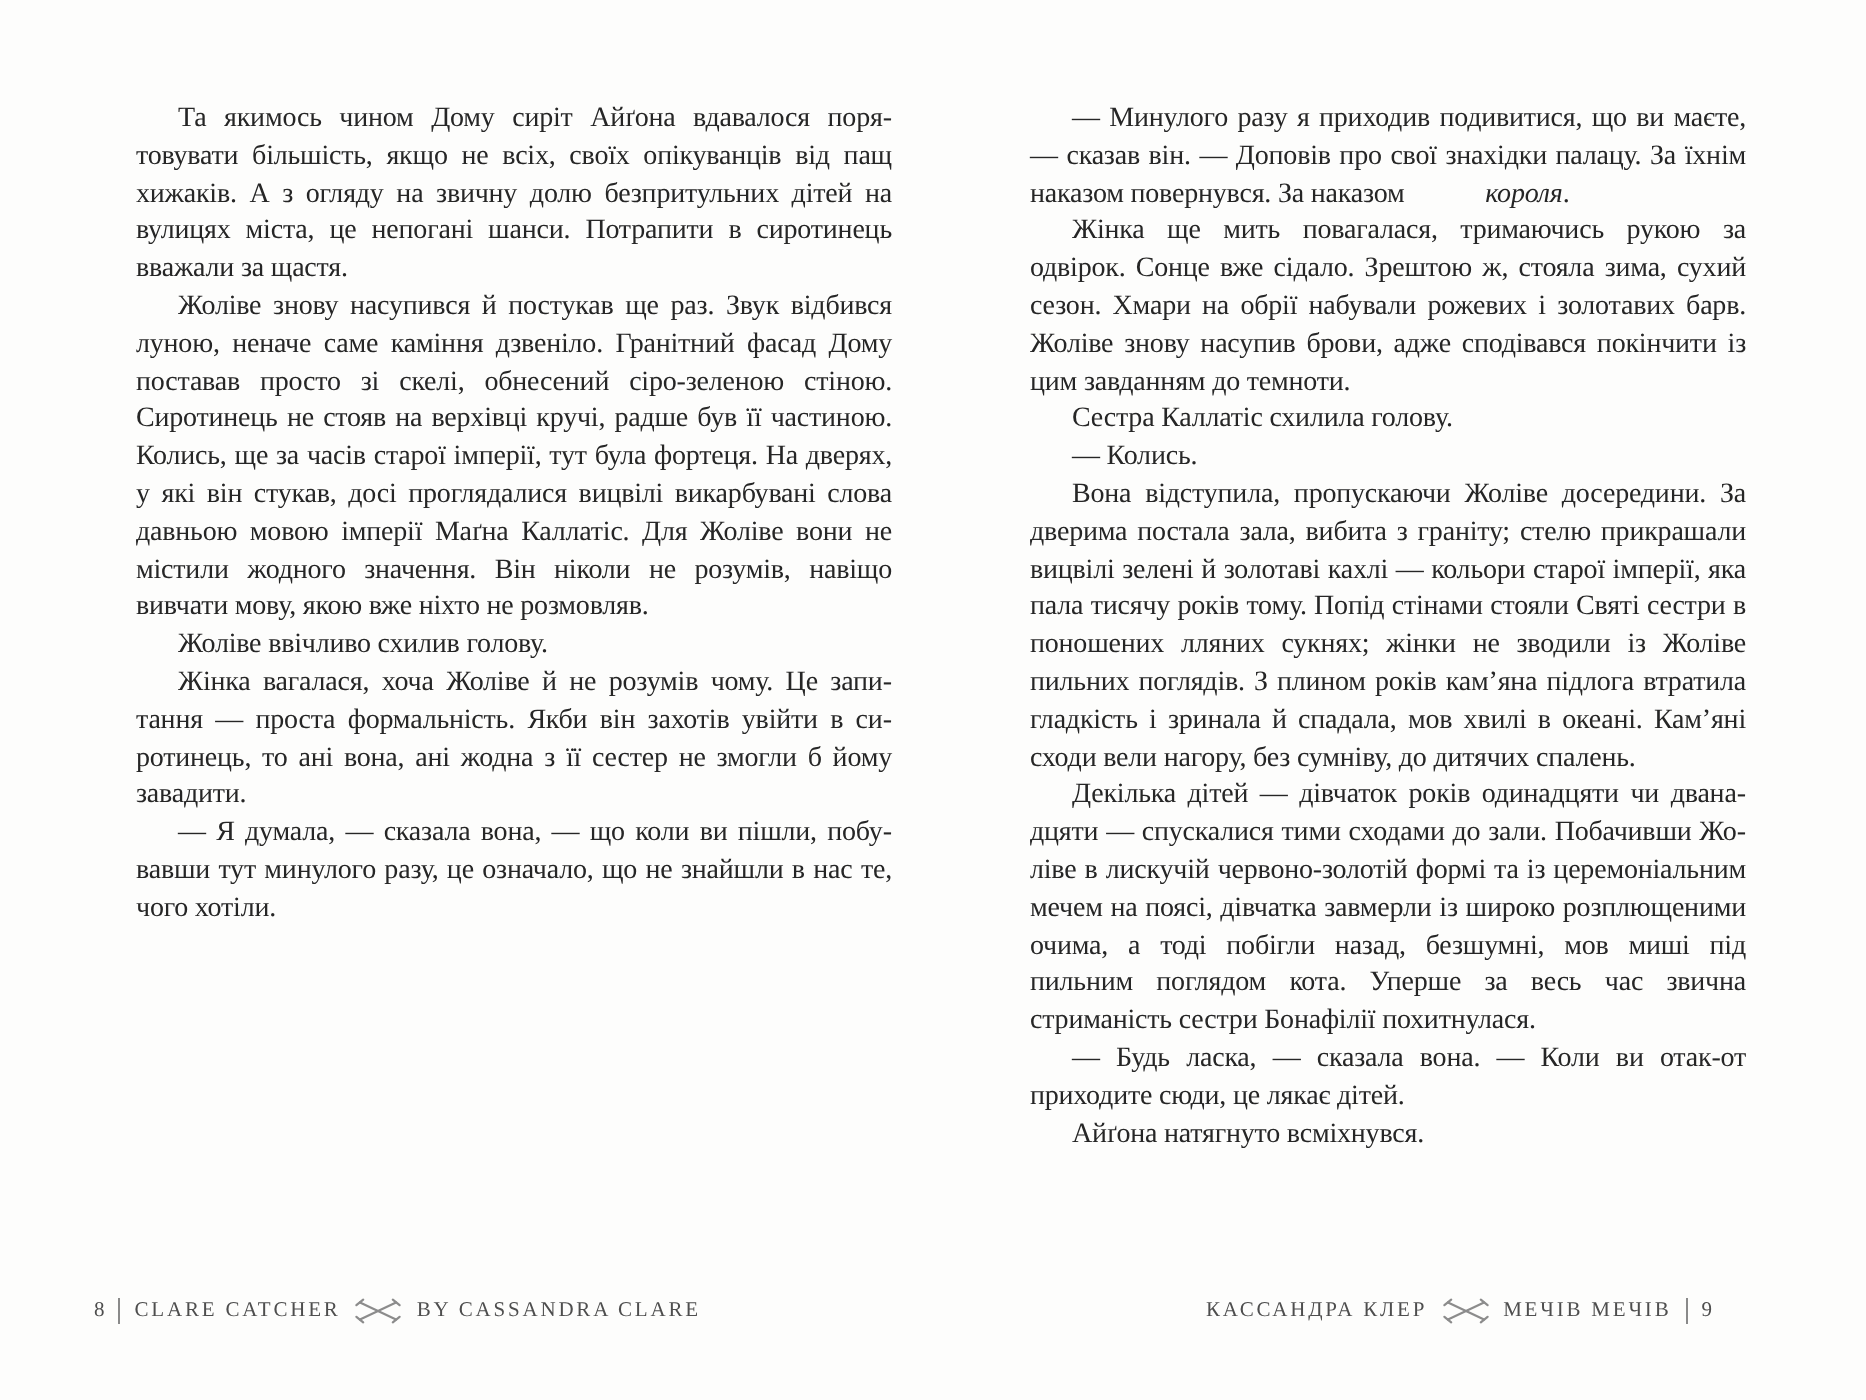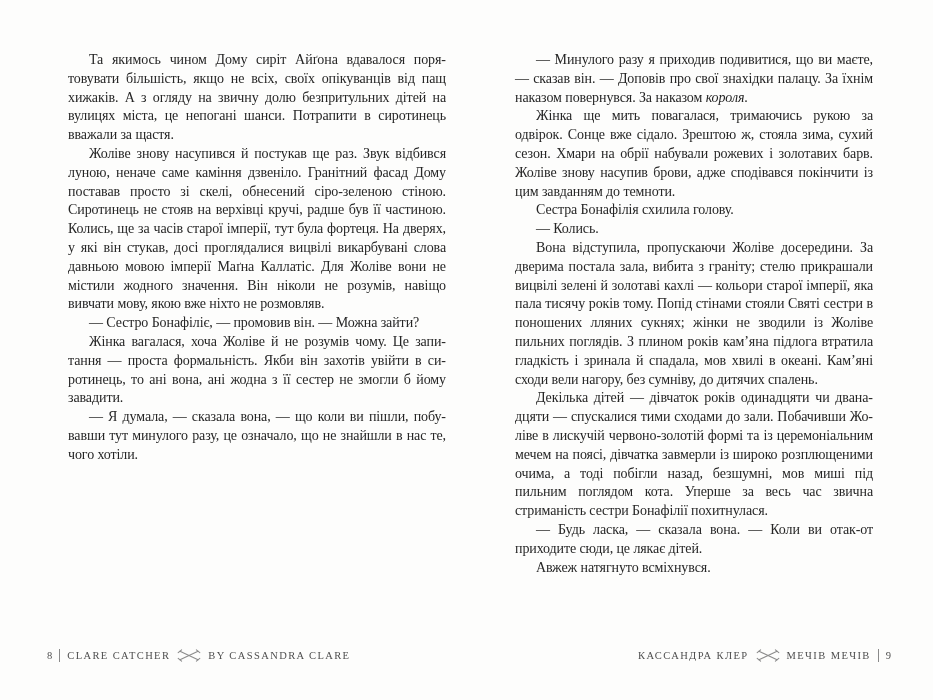--- a/index.html
+++ b/index.html
@@ -24,34 +24,34 @@
     line-height: 18.8px;
     letter-spacing: -0.1px;
     hyphens: manual;
   }
   .text-block.left  { left: 68px;  width: 378px; }
   .text-block.right { left: 515px; width: 358px; }
   .para {
     margin: 0;
     text-indent: 21px;
   }
-  .para em { font-style: italic; }
+  .para em { font-style: italic; margin-left: 37px; }
   .footer {
     position: absolute;
     top: 649px;
     display: flex;
     align-items: center;
     font-family: "Liberation Serif", "DejaVu Serif", serif;
     font-size: 10.5px;
     letter-spacing: 1.4px;
     color: #4e4e4e;
     white-space: nowrap;
   }
   .footer.left  { left: 47px; }
-  .footer.right { right: 42px; font-family: Liberation Serif, serif; }
+  .footer.right { right: 77px; font-family: Liberation Serif, serif; }
   .footer .pnum { letter-spacing: 0; }
   .footer .bar {
     display: inline-block;
     width: 1px;
     height: 13px;
     background: #8a8a8a;
     margin: 0 7px;
   }
   .footer .sword-icon {
     display: inline-flex;
@@ -62,21 +62,21 @@
 </style>
 </head>
 <body>
 
 <div class="spread">
 
   <section>
     <div class="text-block left">
         <p class="para"><span>Та якимось чином Дому сиріт Айґона вдавалося поря­товувати більшість, якщо не всіх, своїх опікуванців від пащ хижаків. А з огляду на звичну долю безпритульних дітей на вулицях міста, це непогані шанси. Потрапити в сиротинець вважали за щастя.</span></p>
         <p class="para"><span>Жоліве знову насупився й постукав ще раз. Звук відбився луною, неначе саме каміння дзвеніло. Гранітний фасад Дому поставав просто зі скелі, обнесений сіро-зеленою стіною. Сиротинець не стояв на верхівці кручі, радше був її частиною. Колись, ще за часів старої імперії, тут була фортеця. На две­рях, у які він стукав, досі проглядалися вицвілі викарбувані слова давньою мовою імперії Маґна Каллатіс. Для Жоліве вони не містили жодного значення. Він ніколи не розумів, навіщо вивчати мову, якою вже ніхто не розмовляв.</span></p>
-        <p class="para"><span>— Сестро Бонафіліє, — промовив він. — Можна зайти?</span></p>
+        <p class="para"><span>Жоліве ввічливо схилив голову.</span></p>
         <p class="para"><span>Жінка вагалася, хоча Жоліве й не розумів чому. Це запи­тання — проста формальність. Якби він захотів увійти в си­ротинець, то ані вона, ані жодна з її сестер не змогли б йому завадити.</span></p>
         <p class="para"><span>— Я думала, — сказала вона, — що коли ви пішли, побу­вавши тут минулого разу, це означало, що не знайшли в нас те, чого хотіли.</span></p>
       </div>
     <footer class="footer left">
       <span class="pnum">8</span>
       <span class="bar"></span>
       <span>CLARE CATCHER</span>
       <span class="sword-icon">
         <svg width="24" height="13" viewBox="0 0 24 13" xmlns="http://www.w3.org/2000/svg">
           <g stroke="#8c8c8c" stroke-width="1.1" fill="none" stroke-linecap="round">
@@ -90,26 +90,26 @@
         </svg>
       </span>
       <span>BY CASSANDRA CLARE</span>
     </footer>
   </section>
 
   <section>
     <div class="text-block right">
         <p class="para"><span>— Минулого разу я приходив подивитися, що ви маєте, — сказав він. — Доповів про свої знахідки палацу. За їхнім на­казом повернувся. За наказом </span><em>короля</em><span>.</span></p>
         <p class="para"><span>Жінка ще мить повагалася, тримаючись рукою за одвірок. Сонце вже сідало. Зрештою ж, стояла зима, сухий сезон. Хмари на обрії набували рожевих і золотавих барв. Жоліве знову насупив брови, адже сподівався покінчити із цим за­вданням до темноти.</span></p>
-        <p class="para"><span>Сестра Бонафілія схилила голову.</span></p>
+        <p class="para"><span>Сестра Каллатіс схилила голову.</span></p>
         <p class="para"><span>— Колись.</span></p>
         <p class="para"><span>Вона відступила, пропускаючи Жоліве досередини. За дверима постала зала, вибита з граніту; стелю прикрашали вицвілі зелені й золотаві кахлі — кольори старої імперії, яка пала тисячу років тому. Попід стінами стояли Святі сестри в поношених лляних сукнях; жінки не зводили із Жоліве пильних поглядів. З плином років кам’яна підлога втратила гладкість і зринала й спадала, мов хвилі в океані. Кам’яні сходи вели нагору, без сумніву, до дитячих спалень.</span></p>
         <p class="para"><span>Декілька дітей — дівчаток років одинадцяти чи двана­дцяти — спускалися тими сходами до зали. Побачивши Жо­ліве в лискучій червоно-золотій формі та із церемоніальним мечем на поясі, дівчатка завмерли із широко розплющеними очима, а тоді побігли назад, безшумні, мов миші під пильним поглядом кота. Уперше за весь час звична стриманість сест­ри Бонафілії похитнулася.</span></p>
         <p class="para"><span>— Будь ласка, — сказала вона. — Коли ви отак-от прихо­дите сюди, це лякає дітей.</span></p>
-        <p class="para"><span>Авжеж натягнуто всміхнувся.</span></p>
+        <p class="para"><span>Айґона натягнуто всміхнувся.</span></p>
       </div>
     <footer class="footer right">
       <span>КАССАНДРА КЛЕР</span>
       <span class="sword-icon">
         <svg width="24" height="13" viewBox="0 0 24 13" xmlns="http://www.w3.org/2000/svg">
           <g stroke="#8c8c8c" stroke-width="1.1" fill="none" stroke-linecap="round">
             <line x1="3" y1="2.2" x2="21" y2="10.8"></line>
             <line x1="21" y1="2.2" x2="3" y2="10.8"></line>
             <line x1="1.2" y1="3.6" x2="4.6" y2="0.8"></line>
             <line x1="19.4" y1="0.8" x2="22.8" y2="3.6"></line>

